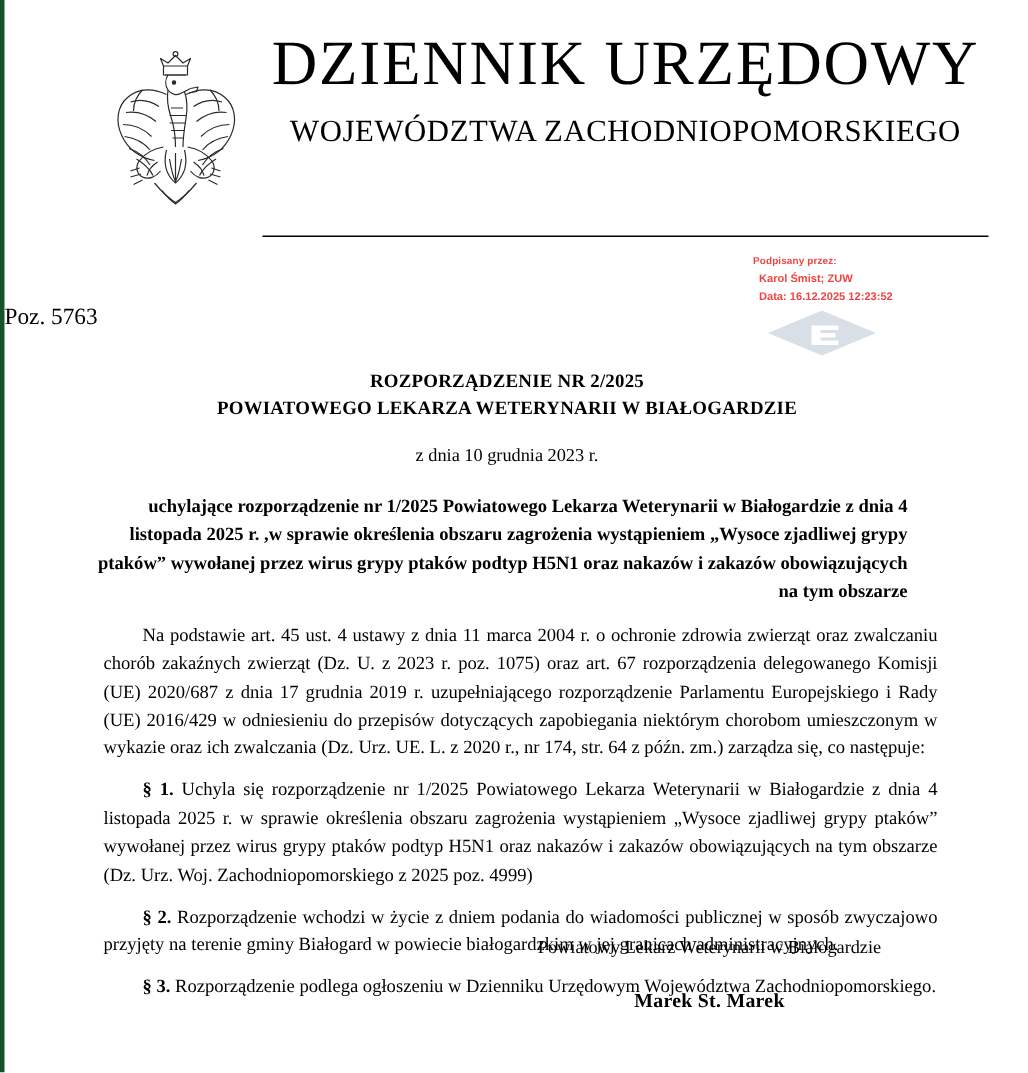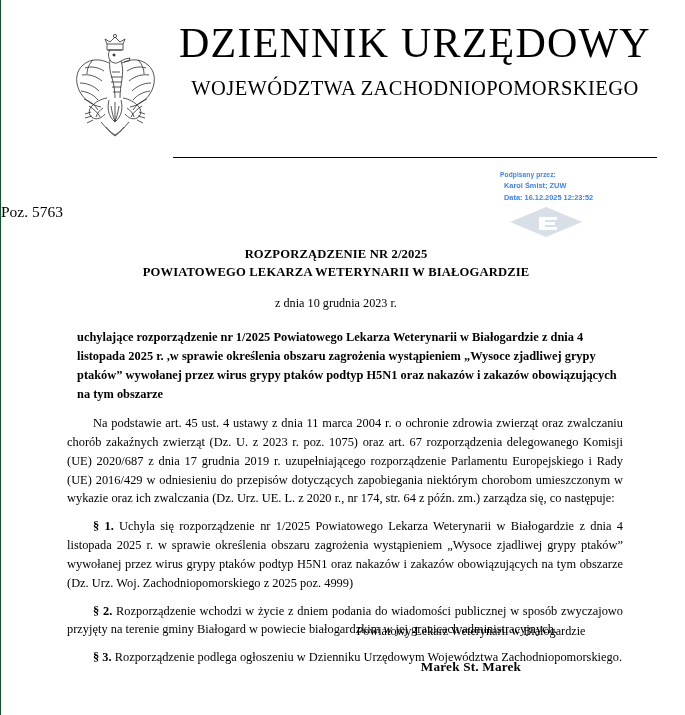--- a/index.html
+++ b/index.html
@@ -5,21 +5,21 @@
   html, body {
     margin: 0;
     padding: 0;
     background: #ffffff;
   }
   .page {
     position: relative;
     width: 685px;
     height: 715px;
     background: #ffffff;
-    border-left: 1px solid #14532d;
+    border-left: 3px solid #14532d;
     box-sizing: border-box;
     overflow: hidden;
     font-family: "Liberation Serif", "DejaVu Serif", serif;
     color: #000000;
   }
 
   
   .masthead {
     position: absolute;
     left: 0;
@@ -85,21 +85,21 @@
     font-size: 15.5px;
   }
 
   
   .sig-stamp {
     position: absolute;
     left: 499px;
     top: 170px;
     width: 120px;
     font-family: "Liberation Sans", "DejaVu Sans", sans-serif;
-    color: #3b82f6;
+    color: #ef4444;
   }
   .sig-stamp-line1 {
     font-size: 6.6px;
     font-weight: bold;
     letter-spacing: 0.1px;
     line-height: 1.5;
   }
   .sig-stamp-line2,
   .sig-stamp-line3 {
     font-size: 7.4px;
@@ -133,24 +133,24 @@
     left: 0;
     top: 296px;
     width: 670px;
     text-align: center;
     font-size: 12.2px;
   }
 
   
   .act-subtitle {
     position: absolute;
-    left: 76px;
+    left: 57px;
     top: 328px;
     width: 545px;
-    text-align: left;
+    text-align: right;
     font-size: 12.4px;
     font-weight: bold;
     line-height: 1.52;
   }
 
   
   .body-block {
     position: absolute;
     left: 66px;
     top: 414px;

